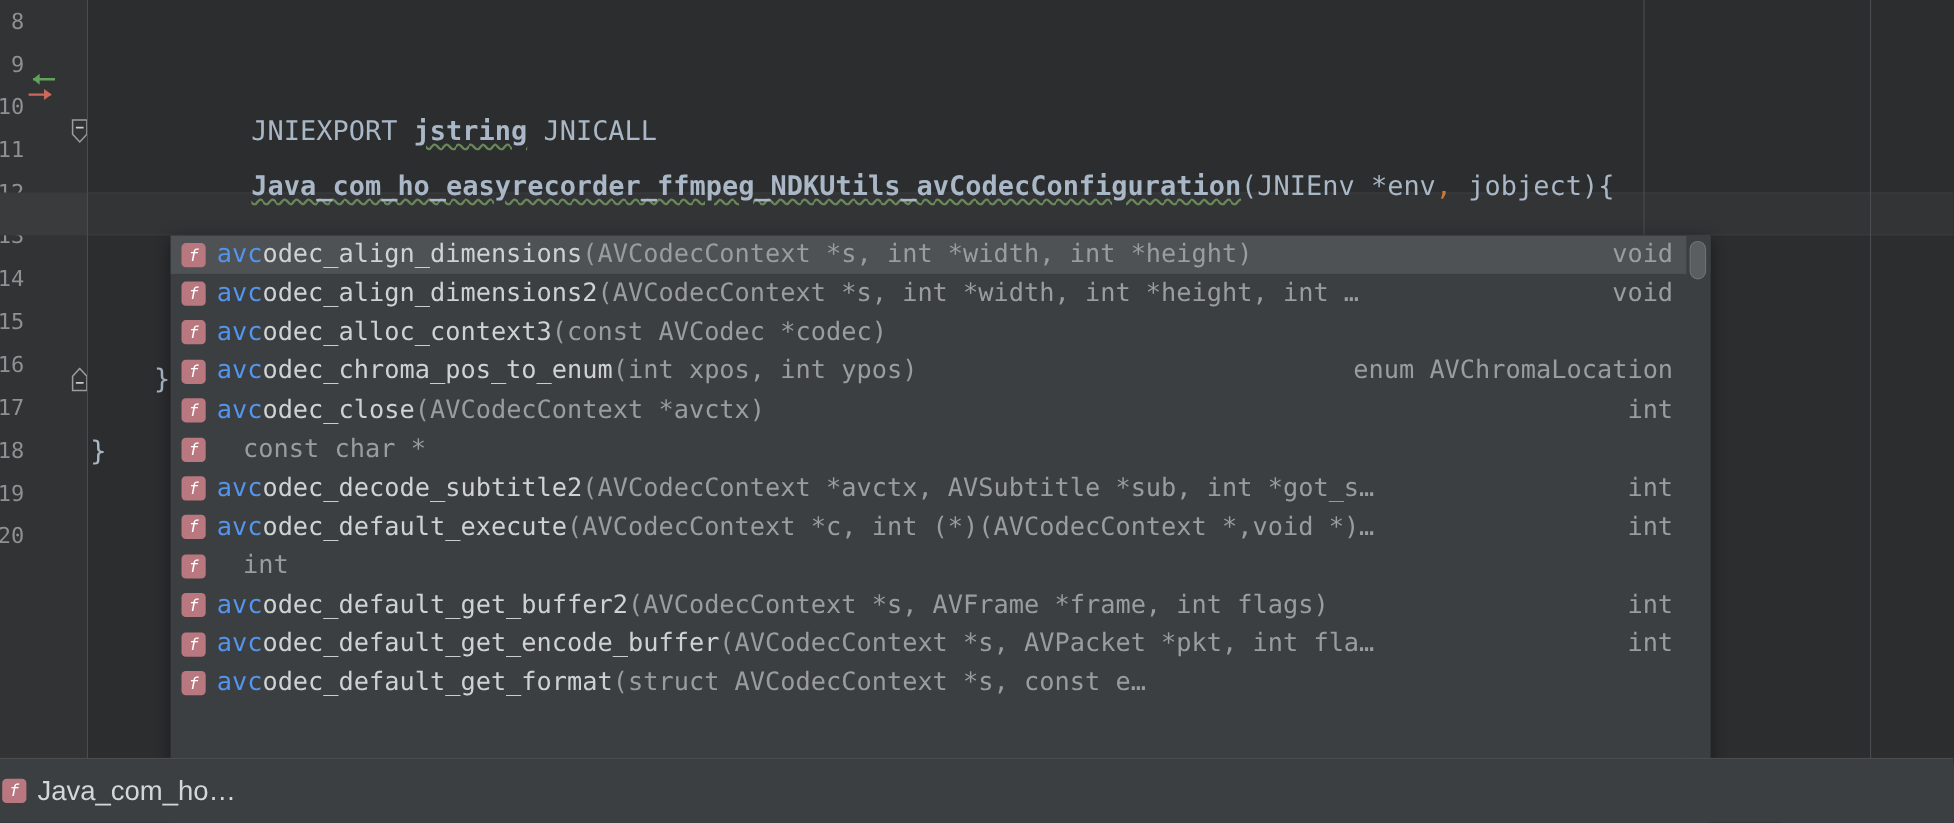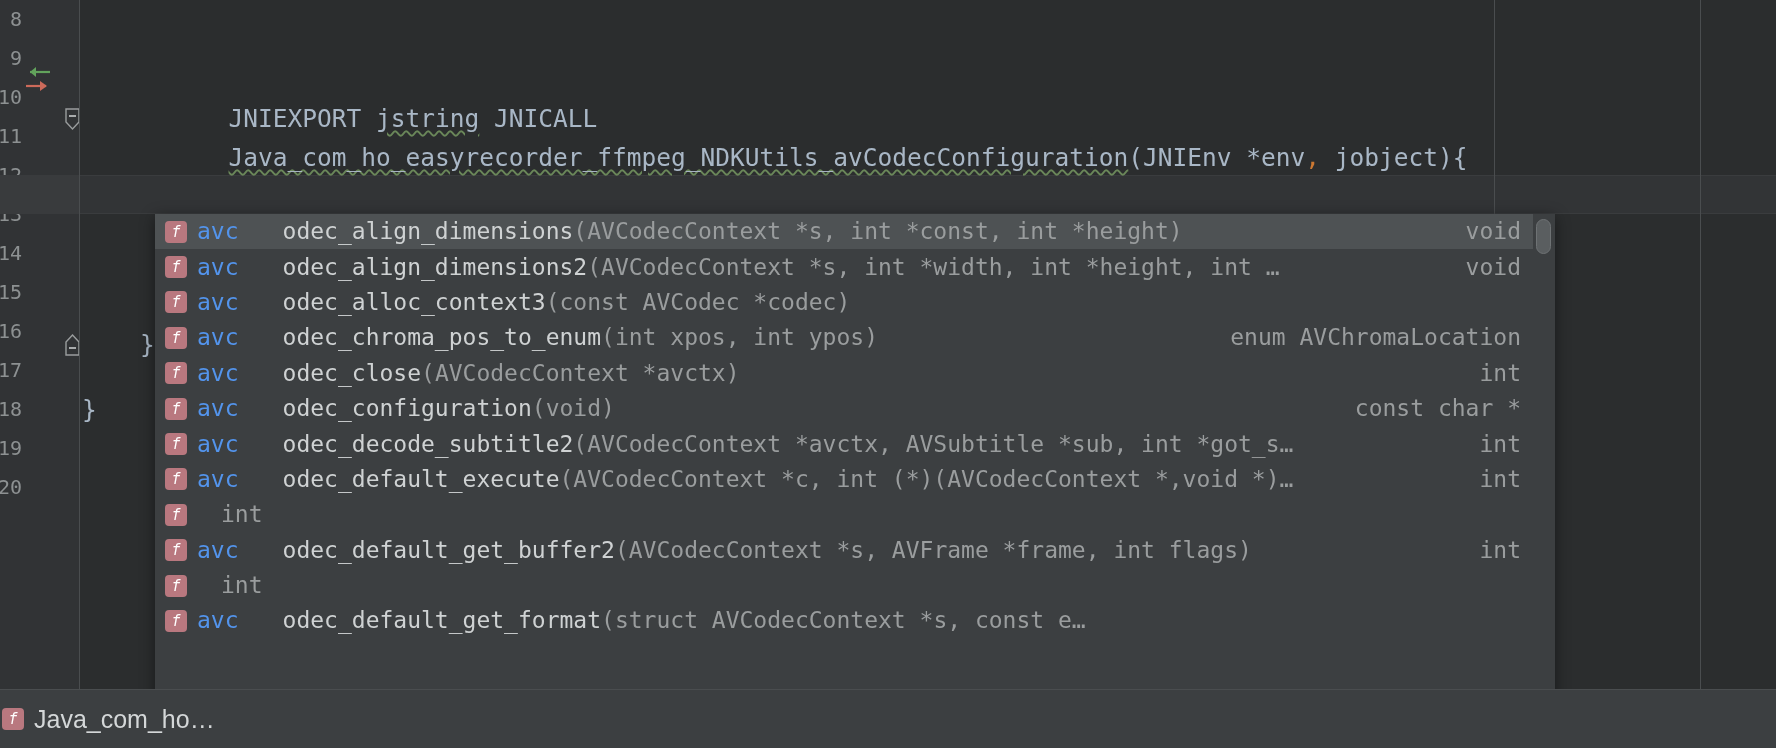--- a/index.html
+++ b/index.html
@@ -77,20 +77,21 @@
     white-space: pre;
     letter-spacing: 0px;
   }
   .punct-orange { color: #cc7832; }
   .squiggle {
     text-decoration: underline;
     text-decoration-style: wavy;
     text-decoration-color: #6a8759;
     text-decoration-thickness: 1.5px;
     text-underline-offset: 3px;
+    font-weight: bold;
   }
 
   .caret-line {
     position: absolute;
     left: 0; right: 0;
     height: 39px;
     background: #323436;
     border-top: 1px solid #3a3c3e;
     border-bottom: 1px solid #3a3c3e;
   }
@@ -172,21 +173,21 @@
   }
   .csig {
     flex: 1 1 auto;
     overflow: hidden;
     font-family: "DejaVu Sans Mono", monospace;
     font-size: 23px;
     line-height: 35px;
     white-space: nowrap;
   }
   .cmatch { color: #5394ec; }
-  .cname  { color: #cfd2d3; margin-left: 44px; }
+  .cname  { color: #cfd2d3; }
   .cparams { color: #9a9d9e; }
   .ctype {
     flex: 0 0 auto;
     font-family: "DejaVu Sans Mono", monospace;
     font-size: 23px;
     line-height: 35px;
     color: #9a9d9e;
     padding-left: 24px;
     padding-right: 34px;
     text-align: center;
@@ -342,41 +343,41 @@
   </div>
 
   <div class="editor">
 
     <div class="caret-line" style="top:175px"></div>
 
     <div class="code-line" style="top:60px">
       <span>JNIEXPORT </span><span class="squiggle">jstring</span><span> JNICALL</span>
     </div>
 
-    <div class="code-line" style="top:99px">
+    <div class="code-line" style="top:110px">
       <span class="squiggle">Java_com_ho_easyrecorder_ffmpeg_NDKUtils_avCodecConfiguration</span><span>(</span><span>JNIEnv *env</span><span class="punct-orange">,</span><span> jobject</span><span>){</span>
     </div>
 
     <div class="code-line" style="top:325px;left:60px">}</div>
     <div class="code-line" style="top:390px;left:2px">}</div>
 
     <div class="right-margin-line" style="left:1414px"></div>
     <div class="right-margin-line" style="left:1620px"></div>
   </div>
 
   <div class="typed-text">
     <span>avc</span><span class="caret"></span>
   </div>
 
   <div class="popup">
 
     <div class="popup-list" id="completion-list">
         <div class="crow selected">
           <span class="ficon">f</span>
-          <span class="csig"><span class="cmatch">avc</span><span class="cname">odec_align_dimensions</span><span class="cparams">(AVCodecContext *s, int *const, int *height)</span></span>
+          <span class="csig"><span class="cmatch">avc</span><span class="cname">odec_align_dimensions</span><span class="cparams">(AVCodecContext *s, int *width, int *height)</span></span>
           <span class="ctype">void</span>
         </div>
         <div class="crow">
           <span class="ficon">f</span>
           <span class="csig"><span class="cmatch">avc</span><span class="cname">odec_align_dimensions2</span><span class="cparams">(AVCodecContext *s, int *width, int *height, int …</span></span>
           <span class="ctype">void</span>
         </div>
         <div class="crow">
           <span class="ficon">f</span>
           <span class="csig"><span class="cmatch">avc</span><span class="cname">odec_alloc_context3</span><span class="cparams">(const AVCodec *codec)</span></span>
@@ -386,21 +387,20 @@
           <span class="csig"><span class="cmatch">avc</span><span class="cname">odec_chroma_pos_to_enum</span><span class="cparams">(int xpos, int ypos)</span></span>
           <span class="ctype">enum AVChromaLocation</span>
         </div>
         <div class="crow">
           <span class="ficon">f</span>
           <span class="csig"><span class="cmatch">avc</span><span class="cname">odec_close</span><span class="cparams">(AVCodecContext *avctx)</span></span>
           <span class="ctype">int</span>
         </div>
         <div class="crow">
           <span class="ficon">f</span>
-          <span class="csig"><span class="cmatch">avc</span><span class="cname">odec_configuration</span><span class="cparams">(void)</span></span>
           <span class="ctype">const char *</span>
         </div>
         <div class="crow">
           <span class="ficon">f</span>
           <span class="csig"><span class="cmatch">avc</span><span class="cname">odec_decode_subtitle2</span><span class="cparams">(AVCodecContext *avctx, AVSubtitle *sub, int *got_s…</span></span>
           <span class="ctype">int</span>
         </div>
         <div class="crow">
           <span class="ficon">f</span>
           <span class="csig"><span class="cmatch">avc</span><span class="cname">odec_default_execute</span><span class="cparams">(AVCodecContext *c, int (*)(AVCodecContext *,void *)…</span></span>
@@ -410,20 +410,21 @@
           <span class="ficon">f</span>
           <span class="ctype">int</span>
         </div>
         <div class="crow">
           <span class="ficon">f</span>
           <span class="csig"><span class="cmatch">avc</span><span class="cname">odec_default_get_buffer2</span><span class="cparams">(AVCodecContext *s, AVFrame *frame, int flags)</span></span>
           <span class="ctype">int</span>
         </div>
         <div class="crow">
           <span class="ficon">f</span>
+          <span class="csig"><span class="cmatch">avc</span><span class="cname">odec_default_get_encode_buffer</span><span class="cparams">(AVCodecContext *s, AVPacket *pkt, int fla…</span></span>
           <span class="ctype">int</span>
         </div>
         <div class="crow">
           <span class="ficon">f</span>
           <span class="csig"><span class="cmatch">avc</span><span class="cname">odec_default_get_format</span><span class="cparams">(struct AVCodecContext *s, const e…</span></span>
         </div>
       </div>
 
     <div class="pscroll-track">
       <div class="pscroll-thumb"></div>

